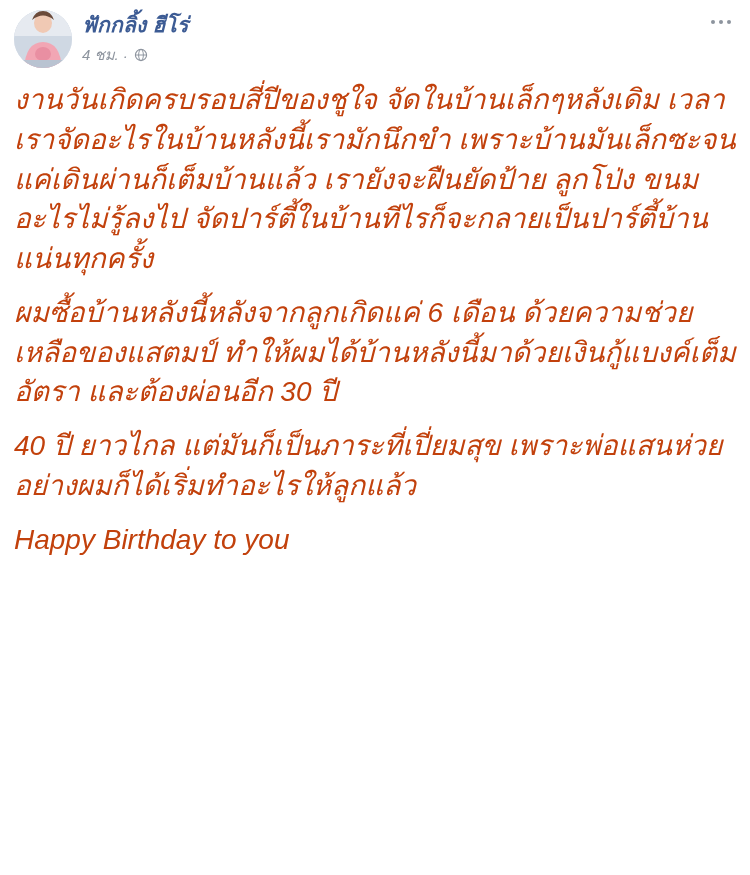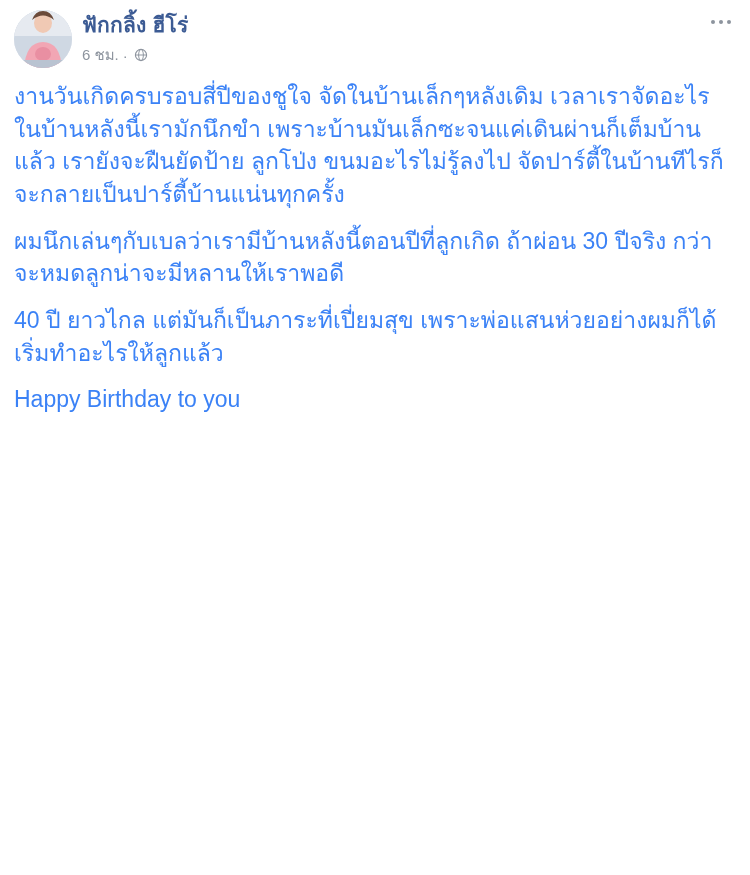--- a/index.html
+++ b/index.html
@@ -15,20 +15,21 @@
     overflow: hidden;
   }
 
   .post {
     width: 750px;
     height: 875px;
     box-sizing: border-box;
     padding: 8px 14px 18px 14px;
     background: #ffffff;
     position: relative;
+    font-style: italic;
   }
 
   
   .post-header {
     display: flex;
     align-items: flex-start;
     padding: 2px 0 6px 0;
     position: relative;
   }
 
@@ -99,23 +100,23 @@
     border-radius: 50%;
     display: block;
   }
 
   
   .post-body {
     margin-top: 6px;
   }
   .post-body p {
     margin: 0 0 14px 0;
-    font-size: 23px;
+    font-size: 28px;
     line-height: 1.42;
-    color: #3b82f6;
+    color: #c2410c;
     word-wrap: break-word;
   }
   .post-body p:last-child {
     margin-bottom: 4px;
   }
 </style>
 </head>
 <body>
 
 <div class="post">
@@ -130,39 +131,39 @@
         <path d="M18 10 q11 -9 22 0 q-3 -9 -11 -9 q-8 0 -11 9 z" fill="#6b4a3a"></path>
         <path d="M10 58 q2 -26 19 -26 q17 0 19 26 z" fill="#f2a6b4"></path>
         <ellipse cx="29" cy="44" rx="8" ry="7" fill="#e98fa2"></ellipse>
         <rect x="0" y="50" width="58" height="8" fill="#b9c3d1"></rect>
       </svg>
     </div>
 
     <div class="header-text">
       <div class="author-name">ฟักกลิ้ง ฮีโร่</div>
       <div class="meta-line">
-        <span>6 ชม.</span>
+        <span>4 ชม.</span>
         <span class="meta-sep">·</span>
         <span class="globe-icon">
           <svg viewBox="0 0 16 16" width="14" height="14">
             <circle cx="8" cy="8" r="6.4" fill="none" stroke="#8d949e" stroke-width="1.3"></circle>
             <ellipse cx="8" cy="8" rx="2.7" ry="6.4" fill="none" stroke="#8d949e" stroke-width="1.1"></ellipse>
             <line x1="1.7" y1="8" x2="14.3" y2="8" stroke="#8d949e" stroke-width="1.1"></line>
           </svg>
         </span>
       </div>
     </div>
 
     <div class="more-button">
       <span></span>
       <span></span>
       <span></span>
     </div>
   </div>
 
   <div class="post-body">
     <p>งานวันเกิดครบรอบสี่ปีของชูใจ จัดในบ้านเล็กๆหลังเดิม เวลาเราจัดอะไรในบ้านหลังนี้เรามักนึกขำ เพราะบ้านมันเล็กซะจนแค่เดินผ่านก็เต็มบ้านแล้ว เรายังจะฝืนยัดป้าย ลูกโป่ง ขนมอะไรไม่รู้ลงไป จัดปาร์ตี้ในบ้านทีไรก็จะกลายเป็นปาร์ตี้บ้านแน่นทุกครั้ง</p>
-    <p>ผมนึกเล่นๆกับเบลว่าเรามีบ้านหลังนี้ตอนปีที่ลูกเกิด ถ้าผ่อน 30 ปีจริง กว่าจะหมดลูกน่าจะมีหลานให้เราพอดี</p>
+    <p>ผมซื้อบ้านหลังนี้หลังจากลูกเกิดแค่ 6 เดือน ด้วยความช่วยเหลือของแสตมป์ ทำให้ผมได้บ้านหลังนี้มาด้วยเงินกู้แบงค์เต็มอัตรา และต้องผ่อนอีก 30 ปี</p>
     <p>40 ปี ยาวไกล แต่มันก็เป็นภาระที่เปี่ยมสุข เพราะพ่อแสนห่วยอย่างผมก็ได้เริ่มทำอะไรให้ลูกแล้ว</p>
     <p>Happy Birthday to you</p>
   </div>
 
 </div>
 
 </body></html>

